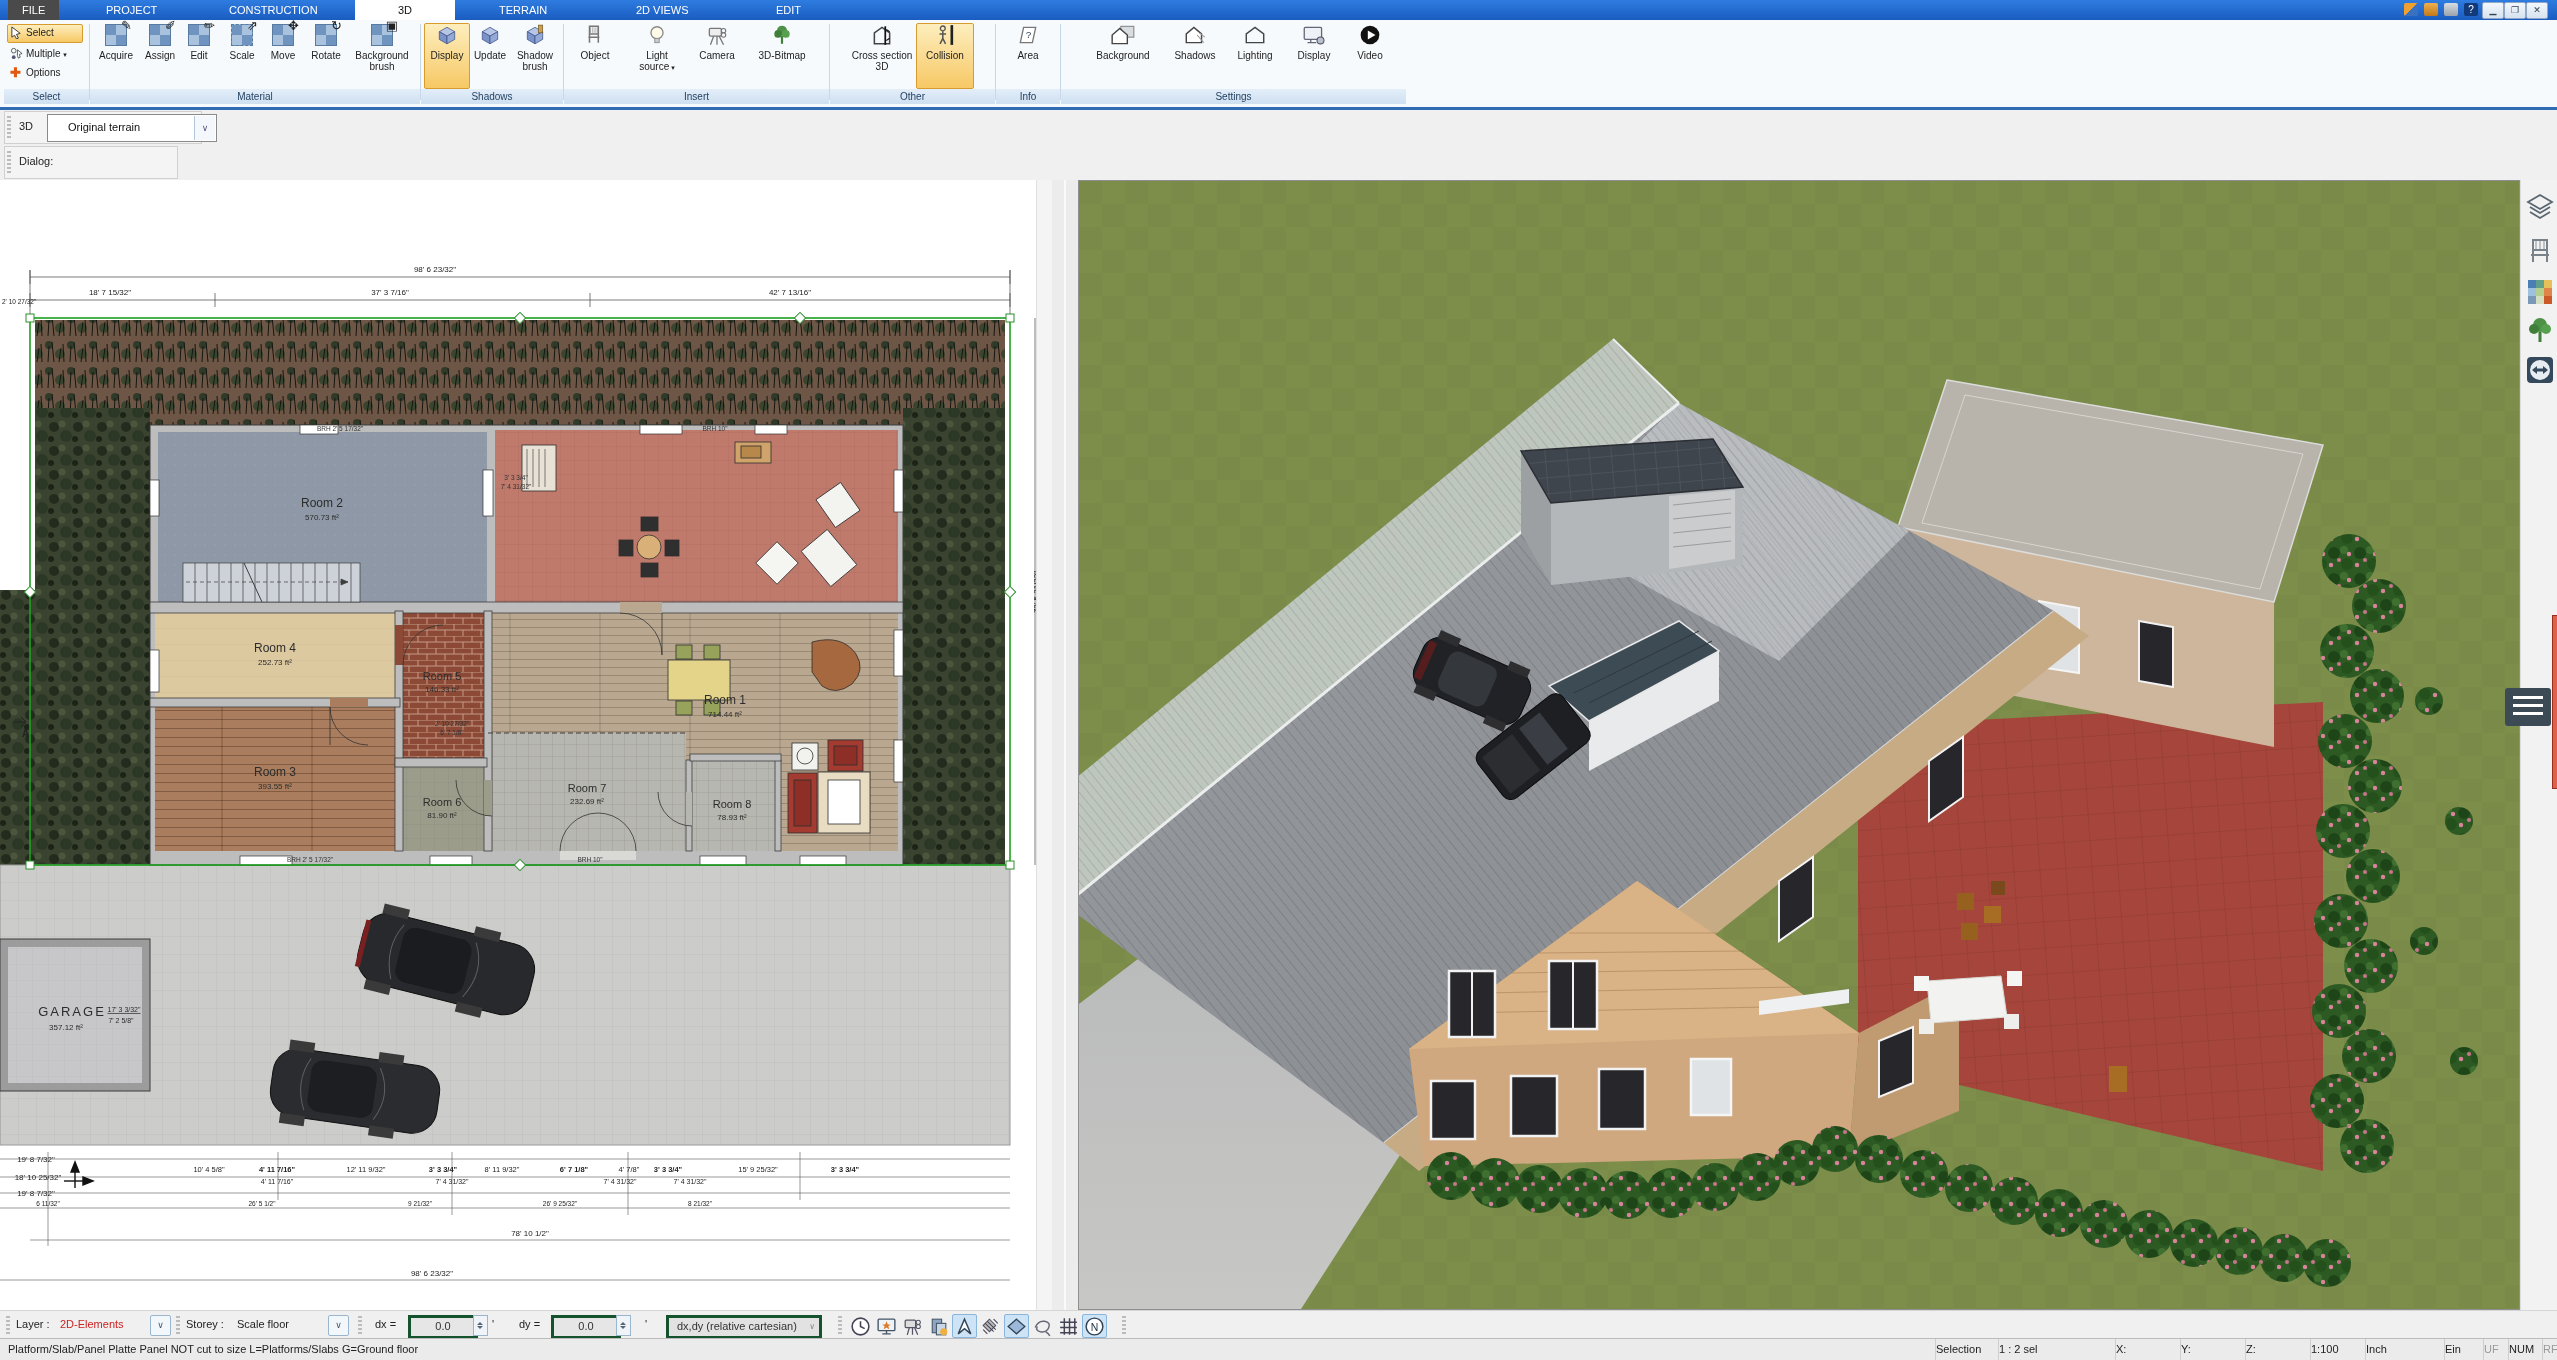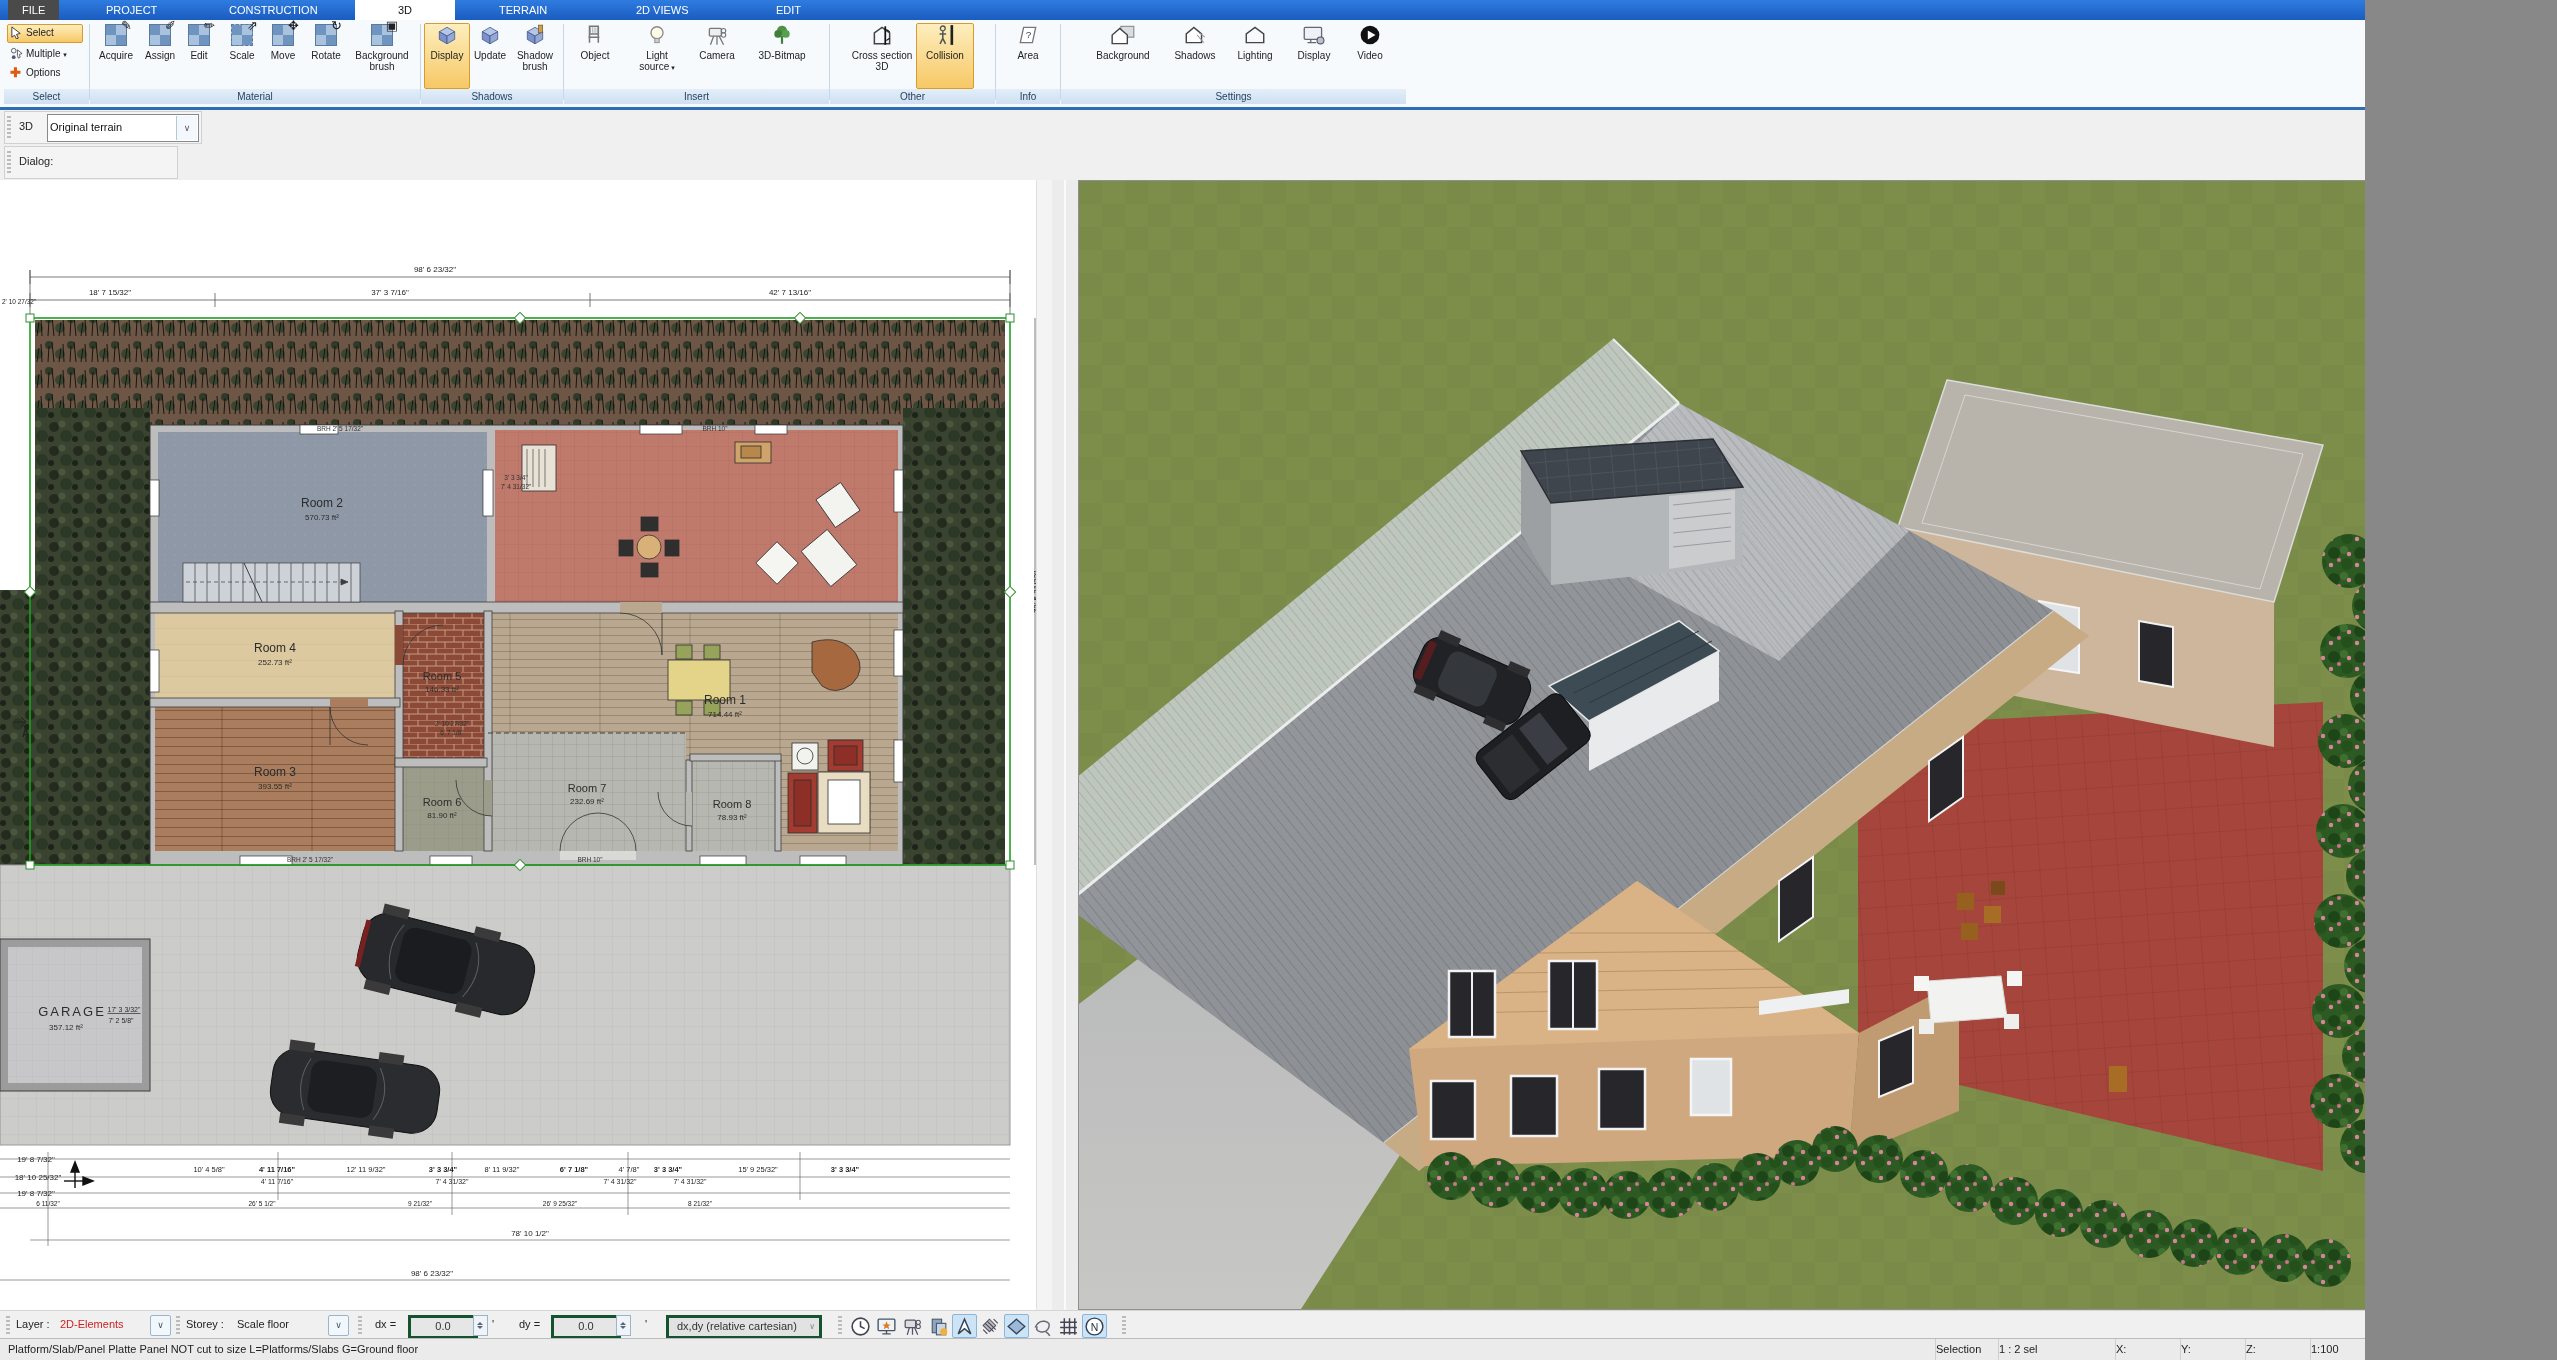--- a/index.html
+++ b/index.html
@@ -1,16 +1,16 @@
 <!DOCTYPE html>
 <html><head>
 <meta charset="utf-8">
 <style>
   html,body{margin:0;padding:0;background:#888;}
-  #root{position:relative;width:2365px;height:1360px;background:#f0f0f0;overflow:hidden;
+  #root{position:relative;width:2557px;height:1360px;background:#f0f0f0;overflow:hidden;
         font-family:"Liberation Sans",sans-serif;font-size:11px;color:#222;}
   .abs{position:absolute;}
   
   #titlebar{left:0;top:0;width:2557px;height:20px;background:linear-gradient(#2f7ce0,#1a5cc0);}
   .tab{position:absolute;top:0;height:20px;line-height:20px;color:#fff;text-align:center;font-size:11px;padding:0 14px;}
   .tab.file{background:#4a4a4a;}
   .tab.active{background:#fff;color:#111;}
   .winbtn{position:absolute;top:2px;width:20px;height:15px;background:linear-gradient(#f2f7fc,#d7e3f0);
           border:1px solid #90a8c6;border-radius:2px;color:#345;font-size:9px;line-height:14px;text-align:center;}
   .tbico{position:absolute;top:3px;width:14px;height:13px;border-radius:2px;}
@@ -28,21 +28,21 @@
   .sq4 .ov{position:absolute;right:-6px;top:-7px;font-size:13px;color:#222;}
   .sbtn{position:absolute;left:3px;height:17px;line-height:16px;font-size:10px;text-align:left;padding-left:18px;border:1px solid transparent;border-radius:2px;}
   .sbtn.hl{background:linear-gradient(#fdeebe,#f7c865);border:1px solid #d89c2e;}
   .sico{position:absolute;left:2px;top:1px;width:13px;height:13px;}
   
   #row3d{left:0;top:110px;width:2557px;height:35px;background:#f0f0f0;}
   #rowdlg{left:0;top:145px;width:2557px;height:35px;background:#f0f0f0;border-bottom:1px solid #c8c8c8;}
   .panel{position:absolute;top:1px;height:31px;background:#f4f4f4;border:1px solid #d0d0d0;}
   .grip{position:absolute;left:2px;top:4px;width:4px;bottom:4px;
         background:repeating-linear-gradient(#bbb 0 2px,transparent 2px 4px);}
-  .combo{position:absolute;background:#fff;border:1px solid #8a8a8a;font-size:11px;line-height:24px;padding-left:2px;color:#111;}
+  .combo{position:absolute;background:#fff;border:1px solid #8a8a8a;font-size:11px;line-height:24px;padding-left:20px;color:#111;}
   .combo .chev{position:absolute;right:1px;top:1px;bottom:1px;width:20px;border-left:1px solid #b5c8da;
                background:#f4f8fc;color:#557;text-align:center;line-height:24px;font-size:9px;}
   
   #pane2d{left:0;top:180px;width:1052px;height:1130px;background:#fff;overflow:hidden;}
   #scroll2d{left:1036px;top:180px;width:16px;height:1130px;background:#f4f4f4;border-left:1px solid #e0e0e0;}
   #splitter{left:1052px;top:180px;width:26px;height:1130px;background:#ececec;}
   #splitter div{position:absolute;left:12px;top:0;bottom:0;width:2px;background:#fafafa;}
   #pane3d{left:1078px;top:180px;width:1442px;height:1130px;border:1px solid #8f8f8f;box-sizing:border-box;background:#7d8e4b;}
   #sidebar{left:2520px;top:180px;width:37px;height:1130px;background:#f2f2f2;border-left:1px solid #dcdcdc;}
   .sbi{position:absolute;left:4px;width:30px;height:30px;}

